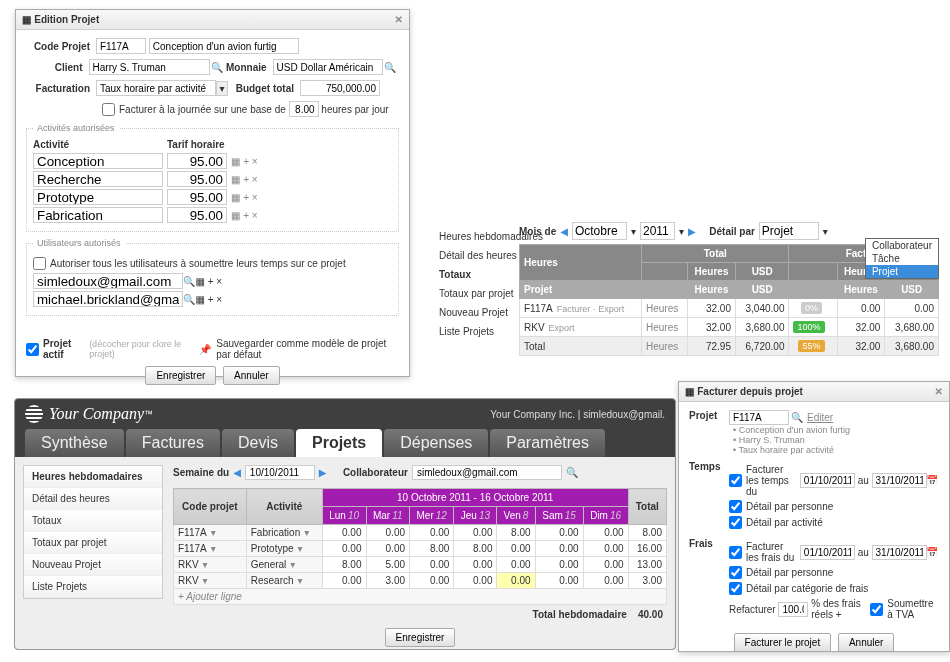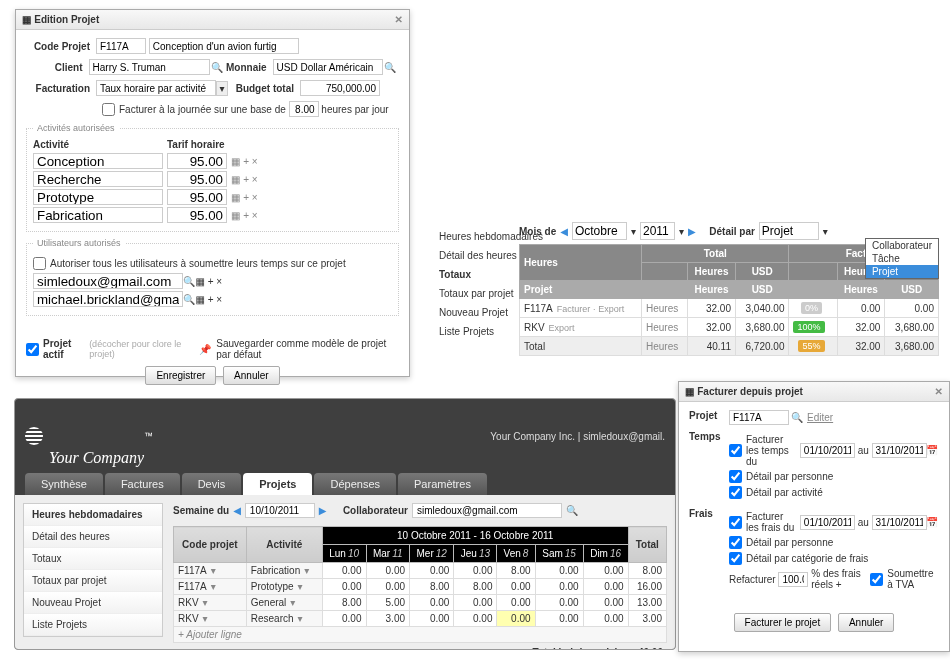--- a/index.html
+++ b/index.html
@@ -49,55 +49,55 @@
   .badge { display:inline-block; padding:1px 4px; border-radius:2px; color:#fff; font-size:9px; margin-right:3px;}
   .badge-green { background:#4b4; }
   .badge-grey { background:#ccc; }
   .badge-or { background:#e7a838; }
   .exportlink { color:#999; font-size:9px; margin-left:4px;}
 
   
   .main-app { position:absolute; top:398px; left:14px; width:662px; height:252px; border:1px solid #999; background:#3f3f3f; border-radius:4px; overflow:hidden;}
   .brand-bar { display:flex; align-items:center; padding:6px 10px; color:#fff; }
   .logo-stripes { width:18px; height:18px; background:repeating-linear-gradient(0deg,#fff,#fff 2px,#3f3f3f 2px,#3f3f3f 4px); border-radius:50%; margin-right:6px;}
-  .brand { font-family:Georgia,serif; font-style:italic; font-size:16px;margin-top:44px; }
+  .brand { font-family:Georgia,serif; font-style:italic; font-size:16px; }
   .brand-right { margin-left:auto; font-size:10px; color:#ddd;}
   .tabs-bar { display:flex; padding:0 10px; background:#3f3f3f; }
-  .tab { background:linear-gradient(#777,#555); color:#eee; padding:5px 16px; margin-right:2px; border-radius:4px 4px 0 0; font-size:11px; cursor:pointer;}
+  .tab { background:linear-gradient(#777,#555); color:#eee; padding:5px 16px; margin-right:2px; border-radius:4px 4px 0 0; font-size:16px; cursor:pointer;}
   .tab.active { background:#fff; color:#333; font-weight:bold;}
   .tab-body { background:#eee; padding:8px; height:calc(100% - 58px); }
   .left-nav { float:left; width:140px; background:#fff; border:1px solid #ccc; }
   .left-nav div { padding:5px 8px; border-bottom:1px solid #eee; cursor:pointer; font-size:10px; background:linear-gradient(#fff,#f2f2f2);}
   .left-nav div.sel { font-weight:bold; }
   .right-content { margin-left:150px; }
   .week-bar { display:flex; align-items:center; font-size:10px; margin-bottom:8px; gap:4px;}
   .week-bar input { border:1px solid #ccc; padding:1px 4px; font-size:10px;}
   .ts-table { width:100%; border-collapse:collapse; font-size:10px;}
   .ts-table th { background:linear-gradient(#ddd,#ccc); border:1px solid #bbb; padding:3px 4px; }
-  .ts-table th.dhead { background:#000000; color:#fff; font-weight:normal;}
+  .ts-table th.dhead { background:#a21caf; color:#fff; font-weight:normal;}
   .ts-table th.dhead .dno { font-style:italic; color:#ccc; margin-left:2px;}
   .ts-table td { border:1px solid #ddd; padding:2px 4px; text-align:right; background:#fff;}
   .ts-table td.proj { text-align:left; background:#f7f7f7;}
   .ts-table td.act { text-align:left; background:#f7f7f7;}
   .ts-table td.hl { background:#ffffb0; }
   .dd-ic { color:#888; margin-left:4px;}
   .add-row { color:#888; font-style:italic; padding:4px;}
   .tot-line { text-align:right; padding:4px; font-weight:bold;}
 
   
   .dialog-fact { position:absolute; top:381px; left:678px; width:272px; height:271px; border:1px solid #aaa; background:#fff; box-shadow:0 2px 6px rgba(0,0,0,0.2); z-index:10;}
   .fact-body { padding:8px 10px; font-size:10px;}
   .fact-row { display:flex; align-items:flex-start; margin-bottom:6px;}
   .fact-row .lab { width:40px; font-weight:bold;}
   .fact-row .cont { flex:1;}
   .fact-row .cont .bullet { color:#888; font-size:9px; margin-left:4px;}
   .fact-row input[type=text] { border:1px solid #ccc; padding:1px 3px; font-size:10px;}
   .cal-ic { display:inline-block; width:14px; text-align:center; color:#888;}
   .cb-line { margin:3px 0; display:flex; align-items:center;}
-  .fact-footer { text-align:center; margin-top:20px;}
+  .fact-footer { text-align:center; margin-top:10px;}
 </style>
 </head>
 <body>
 
 <div class="dialog-ep">
   <div class="dialog-title">
     <span>▦</span>&nbsp;
     <span>Edition Projet</span>
     <span class="close">✕</span>
   </div>
@@ -252,21 +252,21 @@
           <td style="text-align:left;color:#888">Heures</td>
           <td>32.00</td>
           <td>3,680.00</td>
           <td style="text-align:left"><span class="badge badge-green">100%</span></td>
           <td>32.00</td>
           <td>3,680.00</td>
         </tr>
         <tr class="total">
           <td class="proj">Total</td>
           <td style="text-align:left;color:#888">Heures</td>
-          <td>40.11</td>
+          <td>72.95</td>
           <td>6,720.00</td>
           <td style="text-align:center"><span class="badge badge-or">55%</span></td>
           <td>32.00</td>
           <td>3,680.00</td>
         </tr>
       </tbody>
     </table>
 </div>
 
 <div class="main-app">
@@ -388,20 +388,25 @@
     <span>Facturer depuis projet</span>
     <span class="close">✕</span>
   </div>
   <div class="fact-body">
     <div class="fact-row">
       <div class="lab">Projet</div>
       <div class="cont">
         <input type="text" style="width: 60px;" value="F117A">
         <span class="search-icon">🔍</span>
         <a href="#" style="color:#888">Editer</a>
+        <div id="fact-bullets">
+            <div class="bullet">• Conception d'un avion furtig</div>
+            <div class="bullet">• Harry S. Truman</div>
+            <div class="bullet">• Taux horaire par activité</div>
+          </div>
       </div>
     </div>
     <div class="fact-row">
       <div class="lab">Temps</div>
       <div class="cont">
         <div class="cb-line"><input type="checkbox" checked="" class="cb" style=""><span>Facturer les temps du</span>&nbsp;<input type="text" style="width: 55px;" value="01/10/2011">&nbsp;<span>au</span>&nbsp;<input type="text" style="width: 55px;" value="31/10/2011"><span class="cal-ic">📅</span></div>
         <div class="cb-line">
             <input type="checkbox" checked="" class="cb" style="">
             <span>Détail par personne</span>
           </div>

